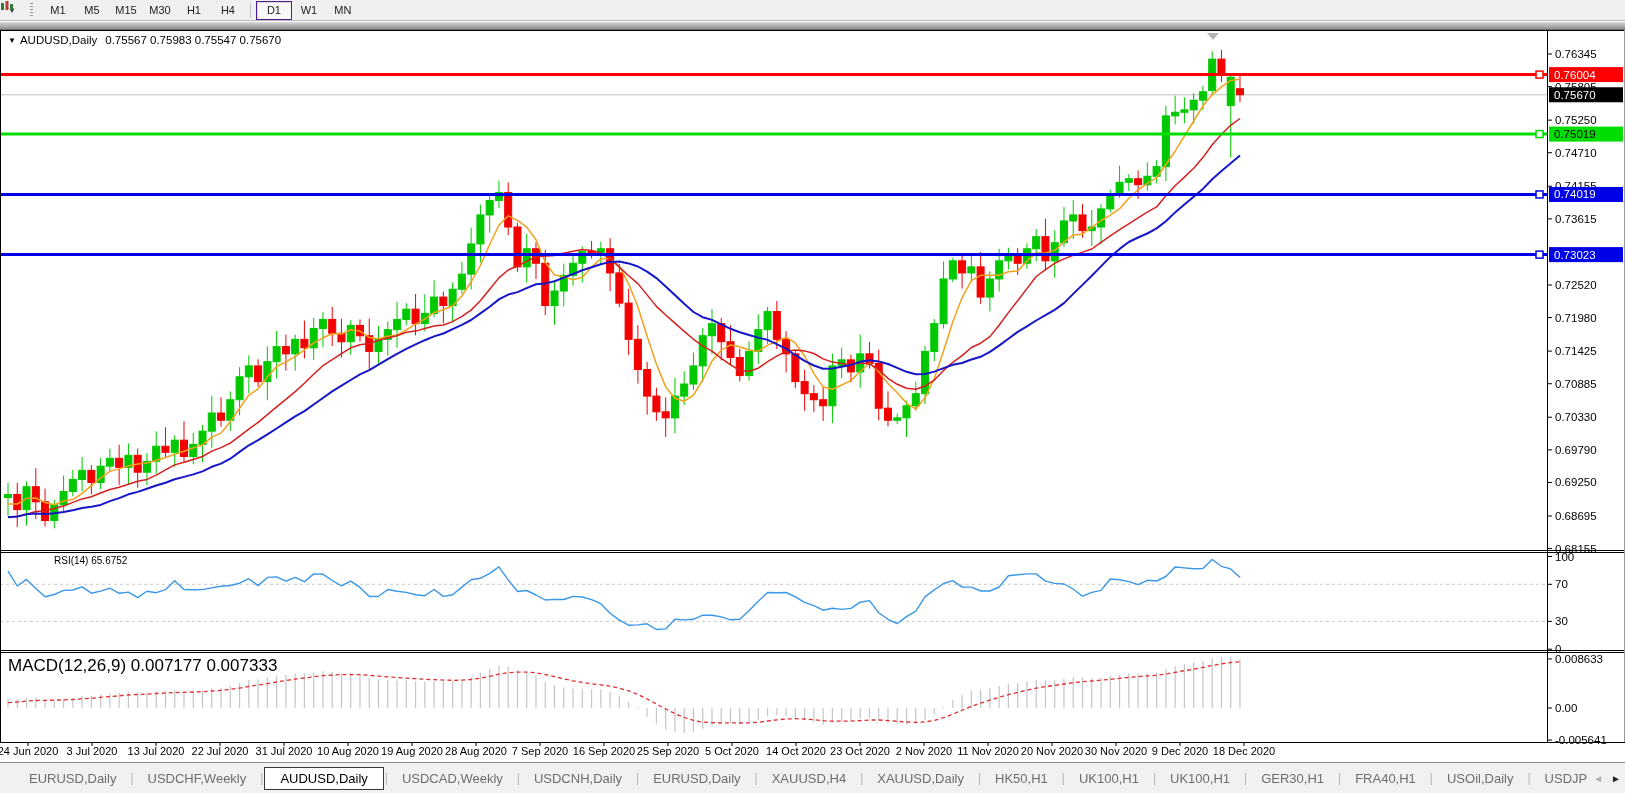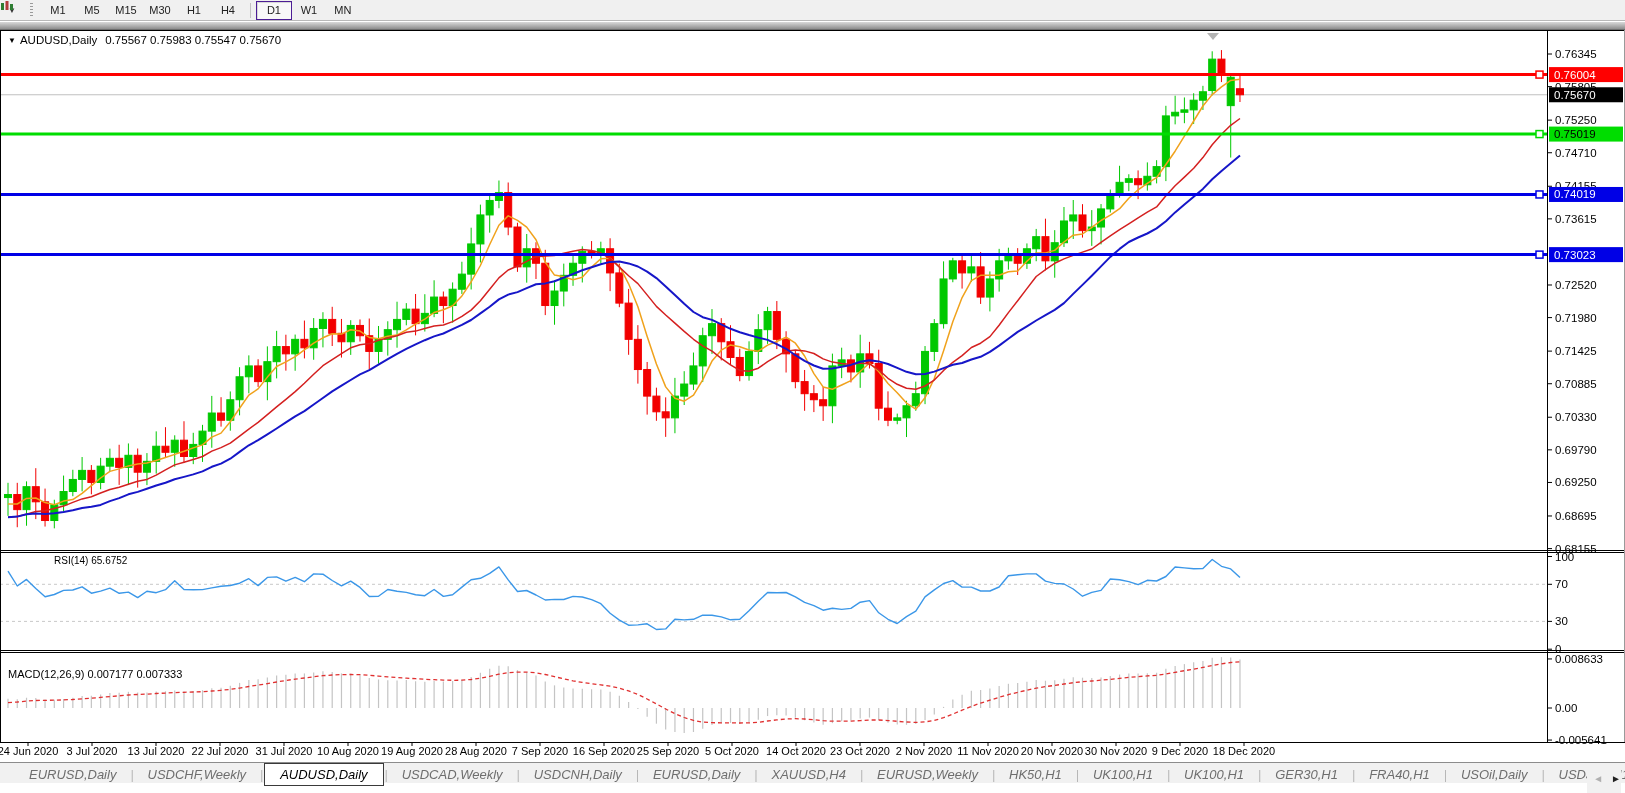--- a/index.html
+++ b/index.html
@@ -19,26 +19,26 @@
   
   .scrollstrip{position:absolute;left:0;top:22px;width:1625px;height:7px;
                background:linear-gradient(#d9d9d9,#8d8d8d);border-bottom:1px solid #6d6d6d;}
   
   .chartwin{position:absolute;left:0;top:30px;width:1625px;height:732px;background:#fff;}
   svg{position:absolute;left:0;top:0;}
   .overlay{position:absolute;color:#000;font-size:11.5px;white-space:nowrap;}
   #chart-title{left:8px;top:4px;}
   #chart-title .sym{margin-right:8px;}
   #rsi-title{left:20px;top:525px;font-size:10px;margin-left:34px;}
-  #macd-title{left:8px;top:626px;font-size:11px;margin-top:12px;}
+  #macd-title{left:8px;top:626px;font-size:17px;}
   .dn-caret{font-size:8px;vertical-align:1px;margin-right:4px;}
   
-  .tabbar{position:absolute;left:0;top:762px;width:1625px;height:21px;background:#f1f1f1;
-          border-top:1px solid #8c8c8c;display:flex;align-items:flex-start;box-sizing:border-box;
-          padding-left:16px;font-size:13px;color:#6e6e6e;font-style:italic;}
+  .tabbar{position:absolute;left:0;top:762px;width:1625px;height:31px;background:#f1f1f1;
+          border-top:1px solid #8c8c8c;display:flex;align-items:center;box-sizing:border-box;
+          padding-left:16px;font-size:13px;color:#6e6e6e;}
   .tab{padding:3px 13px;white-space:nowrap;cursor:default;}
   .tab.active{background:#fff;border:1px solid #3a3a3a;color:#000;padding:3px 15px;}
   .tabsep{color:#b5b5b5;padding:0 1px;font-size:12px;}
   .tab-arrows{position:absolute;right:4px;top:0;height:31px;display:flex;align-items:center;gap:8px;
               font-size:10px;background:#f1f1f1;padding-left:6px;}
   .arrow-dim{color:#b0b0b0;}
   .arrow-on{color:#222;}
 </style>
 </head>
 <body>
@@ -618,21 +618,21 @@
         <div class="tab active">AUDUSD,Daily</div>
         <span class="tabsep">|</span>
         <div class="tab">USDCAD,Weekly</div>
         <span class="tabsep">|</span>
         <div class="tab">USDCNH,Daily</div>
         <span class="tabsep">|</span>
         <div class="tab">EURUSD,Daily</div>
         <span class="tabsep">|</span>
         <div class="tab">XAUUSD,H4</div>
         <span class="tabsep">|</span>
-        <div class="tab">EURUSD,Weekly</div>
+        <div class="tab">XAUUSD,Daily</div>
         <span class="tabsep">|</span>
         <div class="tab">HK50,H1</div>
         <span class="tabsep">|</span>
         <div class="tab">UK100,H1</div>
         <span class="tabsep">|</span>
         <div class="tab">UK100,H1</div>
         <span class="tabsep">|</span>
         <div class="tab">GER30,H1</div>
         <span class="tabsep">|</span>
         <div class="tab">FRA40,H1</div>

